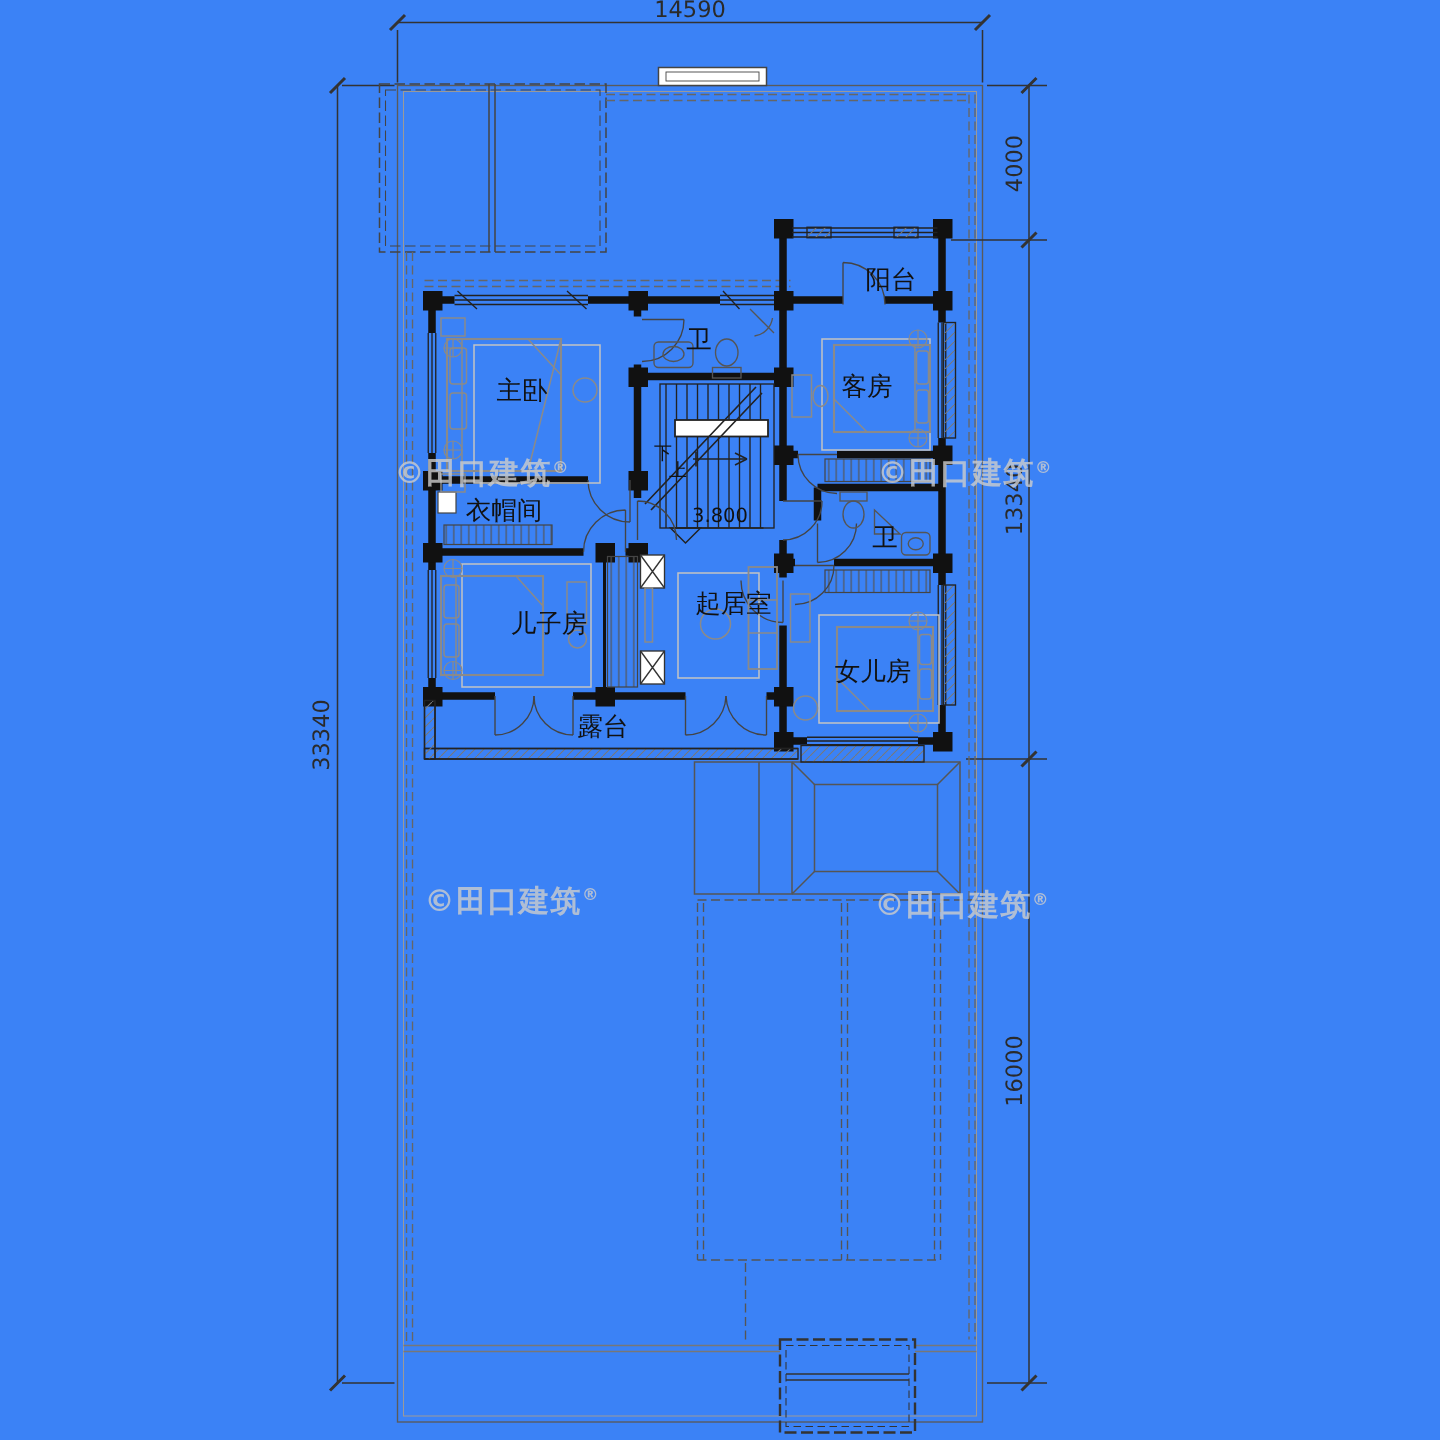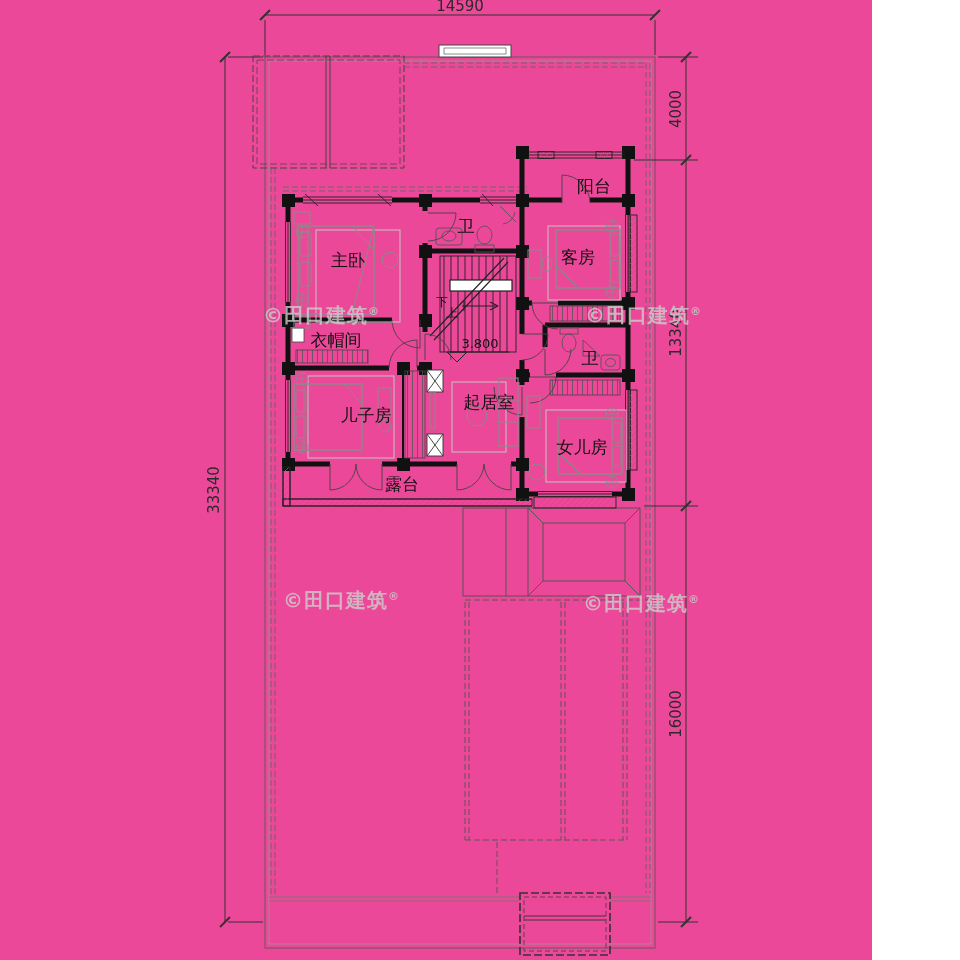--- a/index.html
+++ b/index.html
@@ -1,17 +1,17 @@
 <!DOCTYPE html>
 <html><head>
 <meta charset="utf-8">
 <style>
   html,body{margin:0;padding:0;background:#ffffff;}
   body{font-family:"DejaVu Sans","Liberation Sans",sans-serif;}
-  .sheet{position:relative;width:872px;height:960px;background:#ec4899;overflow:hidden;}
+  .sheet{position:relative;width:960px;height:960px;background:#3b82f6;overflow:hidden;}
   svg{position:absolute;left:0;top:0;}
   svg text{fill:#1a1a1a;}
   .dim-text{font-size:15px;fill:#2a2a2a;}
   .room-text{font-size:17px;fill:#111;}
   .small-text{font-size:12px;fill:#111;}
   .lvl-text{font-size:13px;fill:#111;}
   .wm-text{font-size:20px;font-weight:bold;fill:#cdcdcd;opacity:.8;letter-spacing:1px;}
   .wm-reg{font-size:11px;}
 </style>
 </head>

